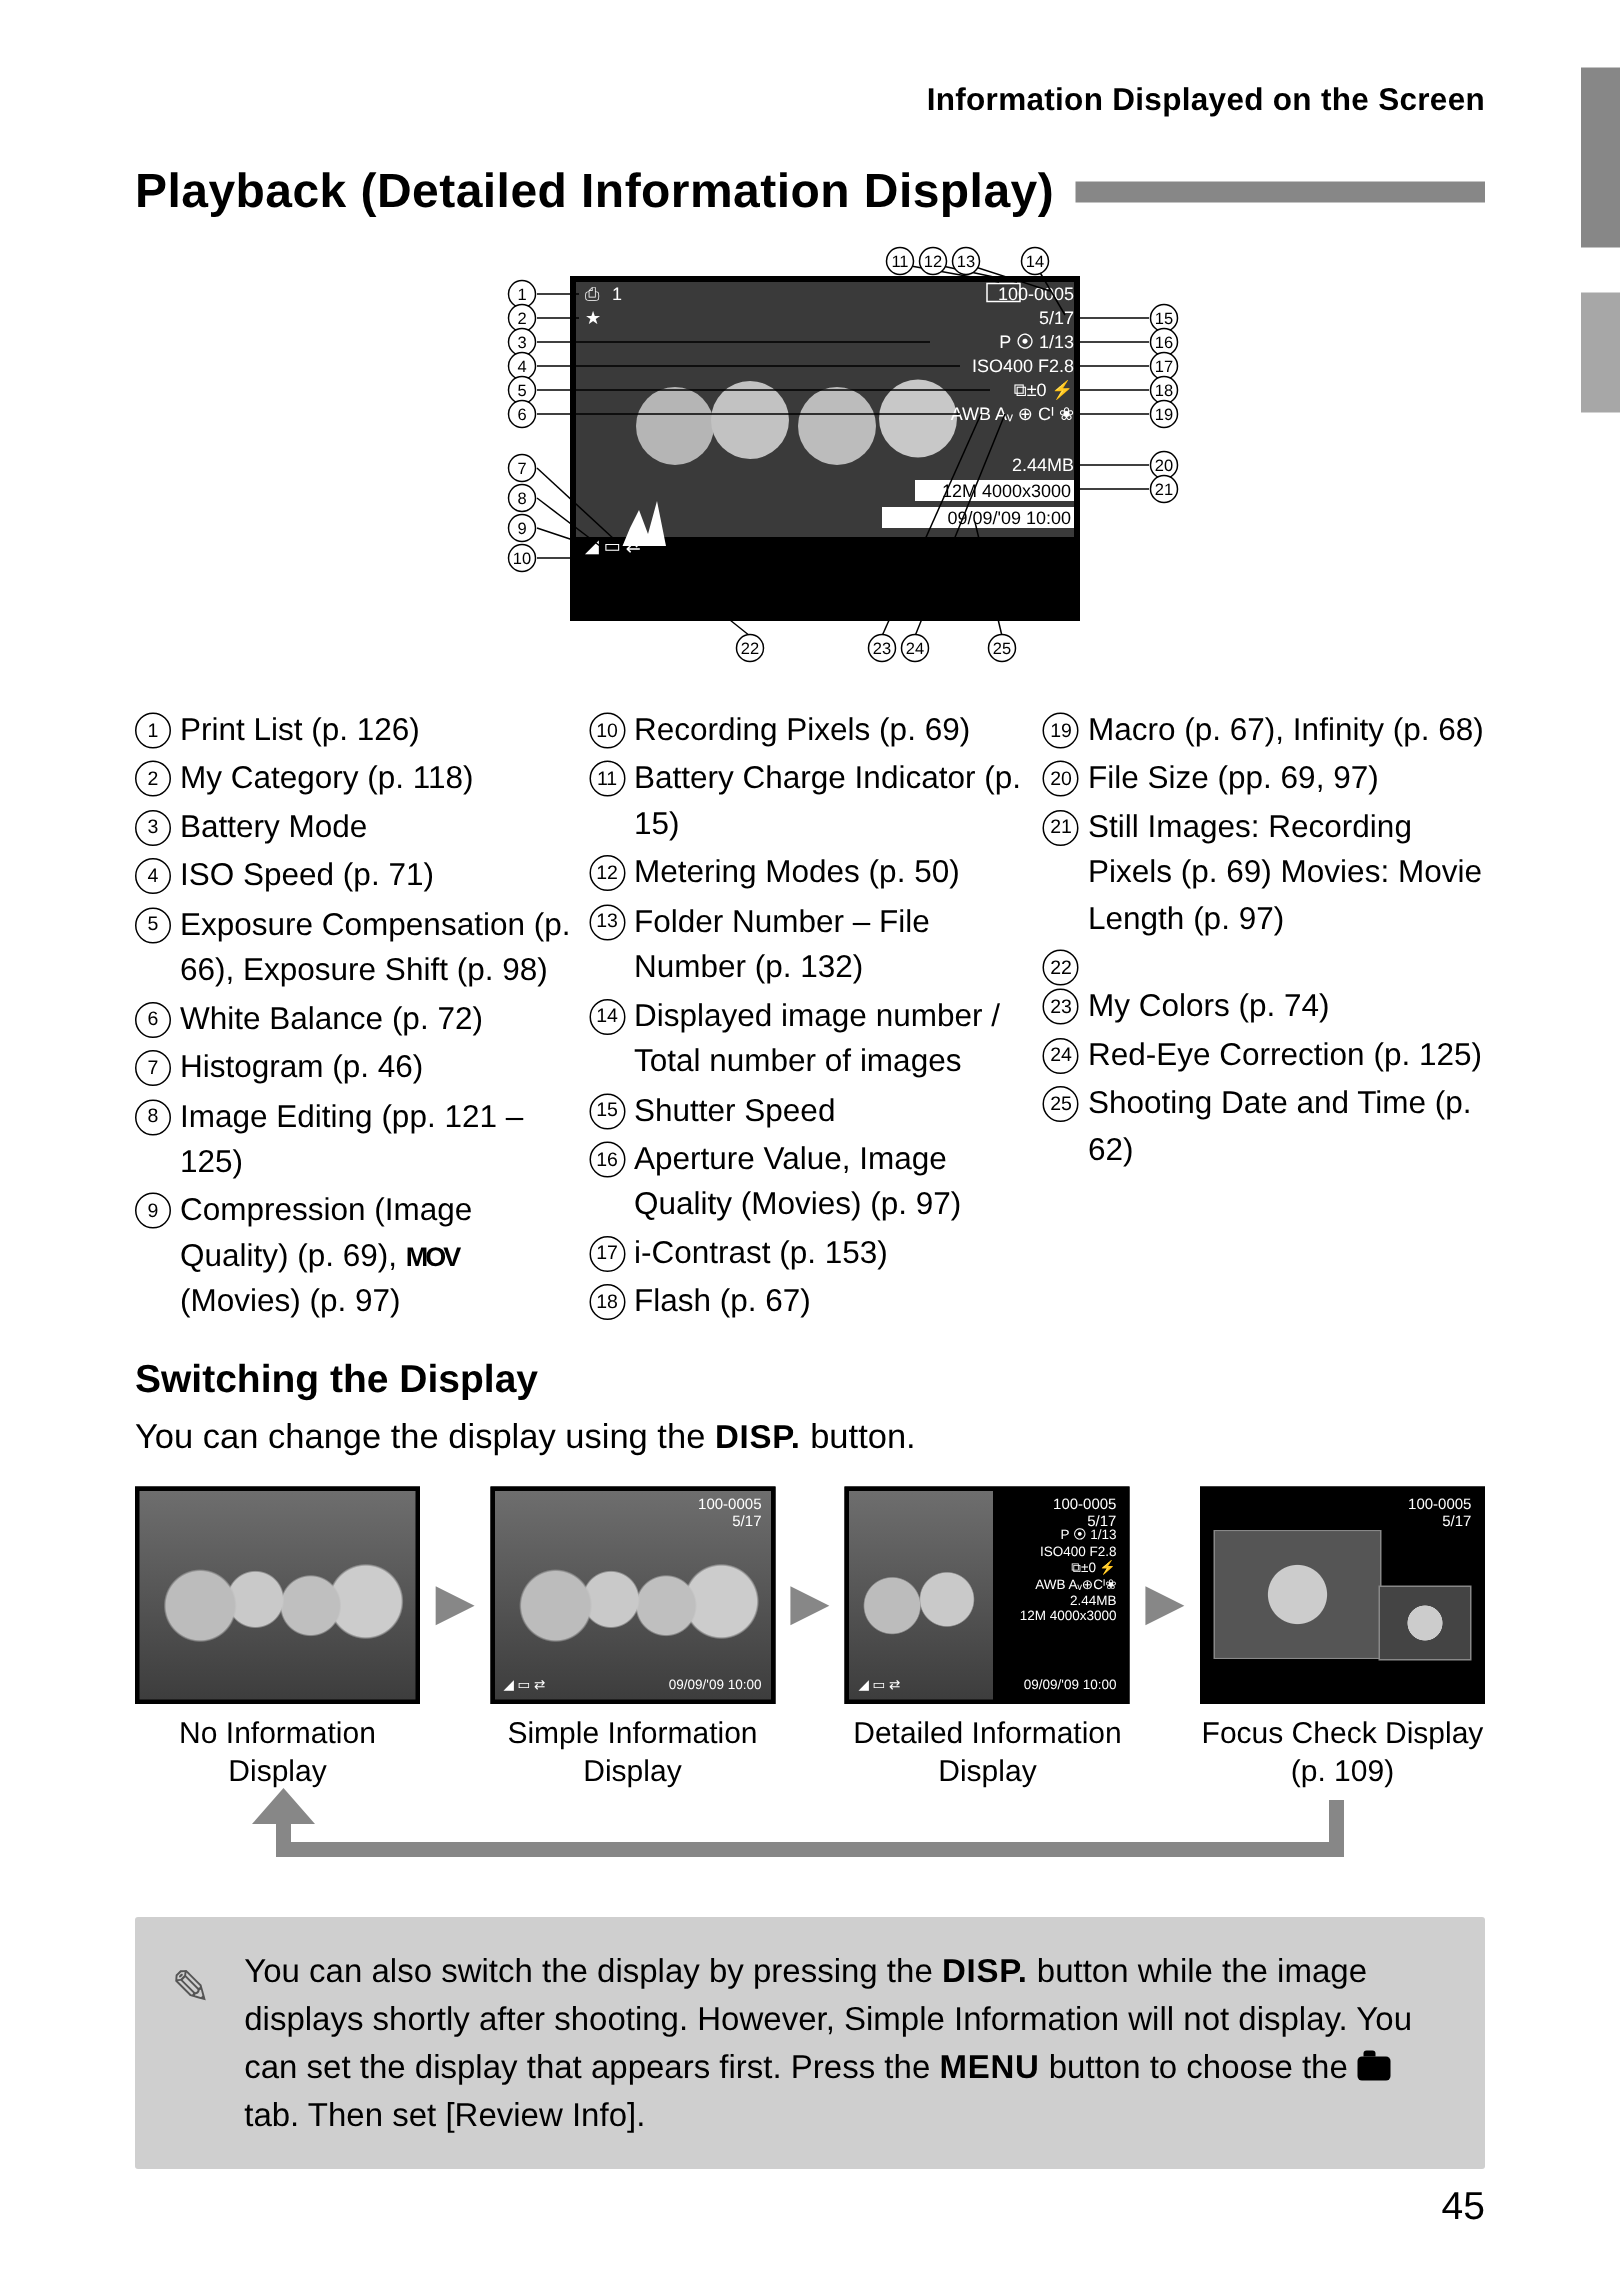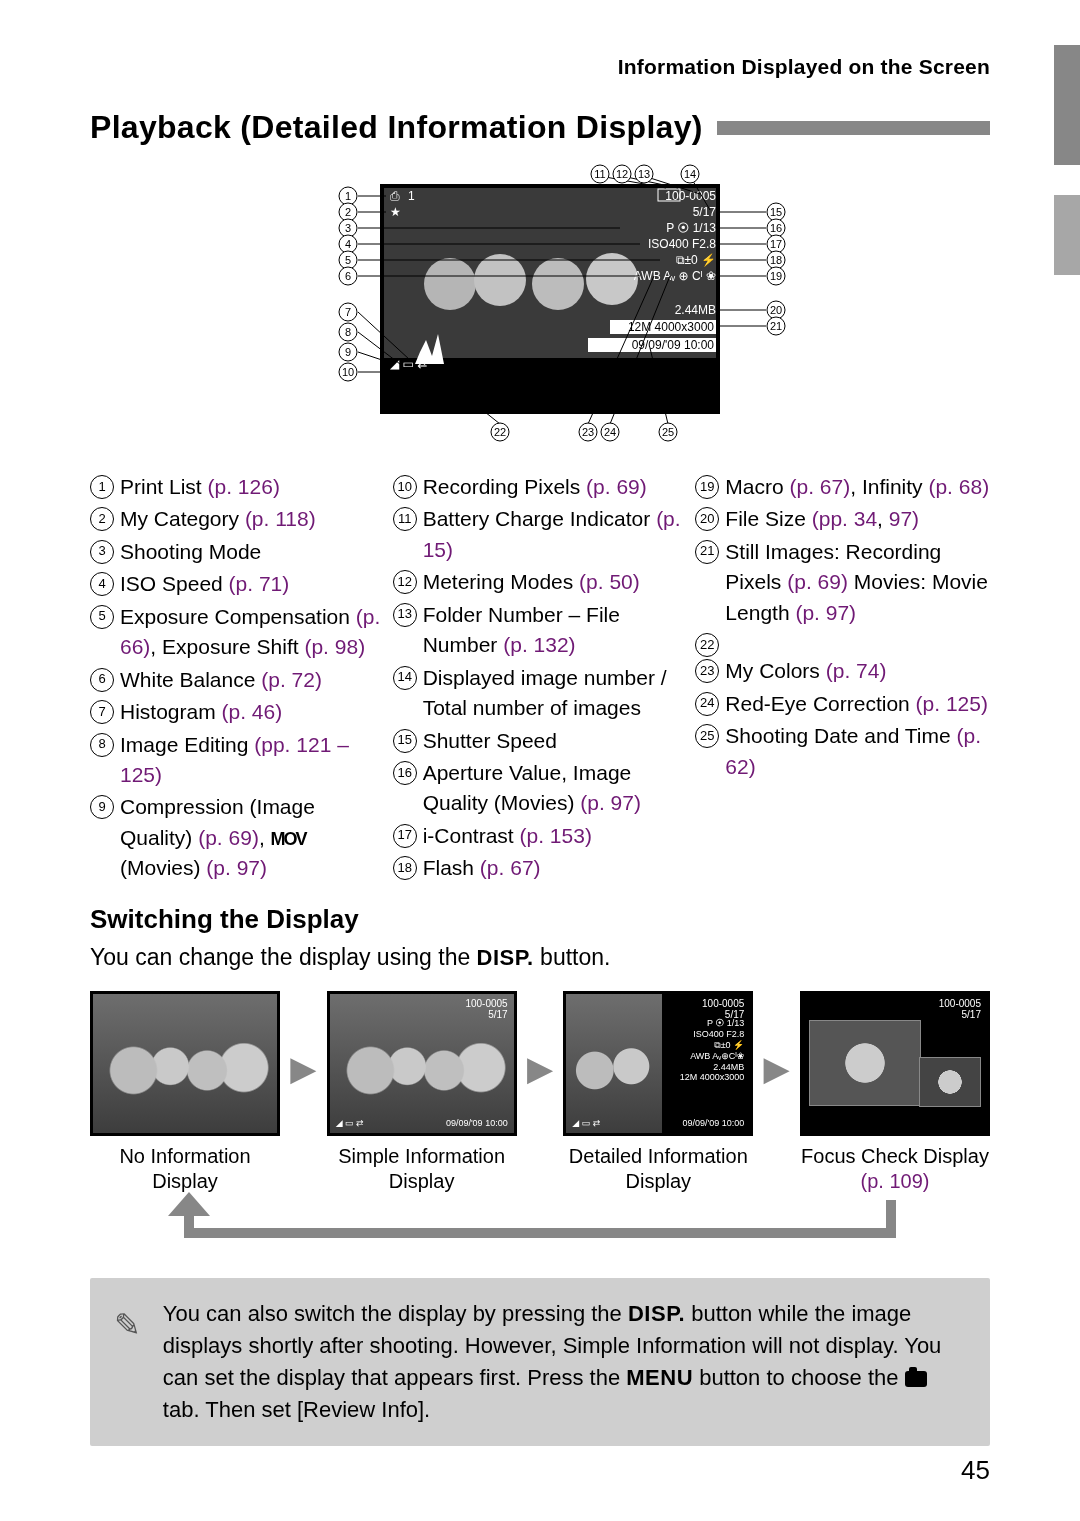--- a/index.html
+++ b/index.html
@@ -10,21 +10,21 @@
   .h1-wrap{display:flex;align-items:center;margin-bottom:18px}
   .h1{font-size:32px;font-weight:900;letter-spacing:.3px;margin-right:14px}
   .h1-bar{flex:1;height:14px;background:#878787}
   .fig{width:720px;margin:0 auto 18px auto}
   .fig-svg{display:block;width:100%;height:290px}
   .legend{display:flex;gap:8px;font-size:21px;line-height:1.45}
   .leg-col{flex:1}
   .leg-row{display:flex;align-items:flex-start;margin-bottom:2px}
   .circ{display:inline-flex;width:22px;height:22px;border:1.5px solid #000;border-radius:50%;align-items:center;justify-content:center;font-size:13px;margin-right:6px;flex-shrink:0;position:relative;top:3px}
   .leg-txt{flex:1}
-  a.ref{color:#701a75;text-decoration:none}
+  a.ref{color:#000000;text-decoration:none}
   .mov{font-family:'Arial Black',sans-serif;font-weight:900;letter-spacing:-2px;font-size:18px}
   .h2{font-size:26px;font-weight:bold;margin:18px 0 6px 0}
   .body{font-size:23px;line-height:1.4}
   .disp-btn{font-family:'Arial Narrow',Arial;font-weight:bold;font-size:22px;letter-spacing:.5px}
   .thumbs{display:flex;justify-content:space-between;align-items:flex-start;margin-top:18px}
   .thumb{width:190px;text-align:center;font-size:20px;line-height:1.25}
   .thumb .img{width:190px;height:145px;background:#000;border:3px solid #000;box-sizing:border-box;position:relative;margin-bottom:8px}
   .arrow{align-self:center;font-size:34px;color:#878787;margin-top:-50px}
   .cycle{position:relative;height:50px;margin-top:6px}
   .cycle .line{position:absolute;left:94px;right:94px;top:28px;height:10px;background:#878787}
@@ -203,21 +203,21 @@
         <div class="leg-row">
           <span class="circ">1</span>
           <span class="leg-txt">Print List <a class="ref">(p. 126)</a></span>
         </div>
         <div class="leg-row">
           <span class="circ">2</span>
           <span class="leg-txt">My Category <a class="ref">(p. 118)</a></span>
         </div>
         <div class="leg-row">
           <span class="circ">3</span>
-          <span class="leg-txt">Shooting Mode</span>
+          <span class="leg-txt">Battery Mode</span>
         </div>
         <div class="leg-row">
           <span class="circ">4</span>
           <span class="leg-txt">ISO Speed <a class="ref">(p. 71)</a></span>
         </div>
         <div class="leg-row">
           <span class="circ">5</span>
           <span class="leg-txt">Exposure Compensation <a class="ref">(p. 66)</a>, Exposure Shift <a class="ref">(p. 98)</a></span>
         </div>
         <div class="leg-row">
@@ -275,21 +275,21 @@
           <span class="leg-txt">Flash <a class="ref">(p. 67)</a></span>
         </div>
       </div>
     <div class="leg-col" id="legcol3">
         <div class="leg-row">
           <span class="circ">19</span>
           <span class="leg-txt">Macro <a class="ref">(p. 67)</a>, Infinity <a class="ref">(p. 68)</a></span>
         </div>
         <div class="leg-row">
           <span class="circ">20</span>
-          <span class="leg-txt">File Size <a class="ref">(pp. 34</a>, <a class="ref">97)</a></span>
+          <span class="leg-txt">File Size <a class="ref">(pp. 69</a>, <a class="ref">97)</a></span>
         </div>
         <div class="leg-row">
           <span class="circ">21</span>
           <span class="leg-txt">Still Images: Recording Pixels <a class="ref">(p. 69)</a> Movies: Movie Length <a class="ref">(p. 97)</a></span>
         </div>
         <div class="leg-row">
           <span class="circ">22</span>
         </div>
         <div class="leg-row">
           <span class="circ">23</span>

